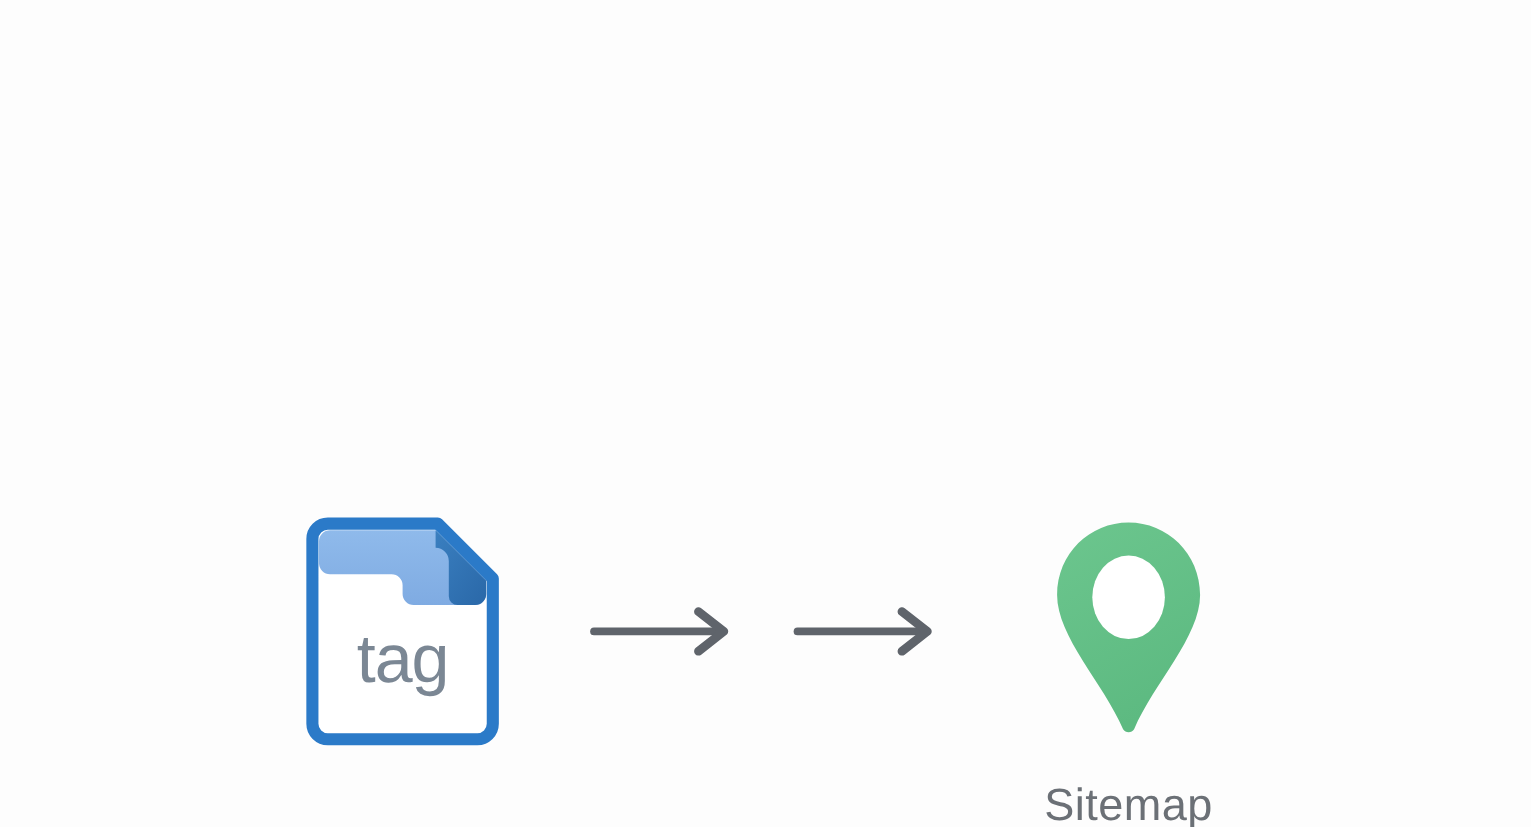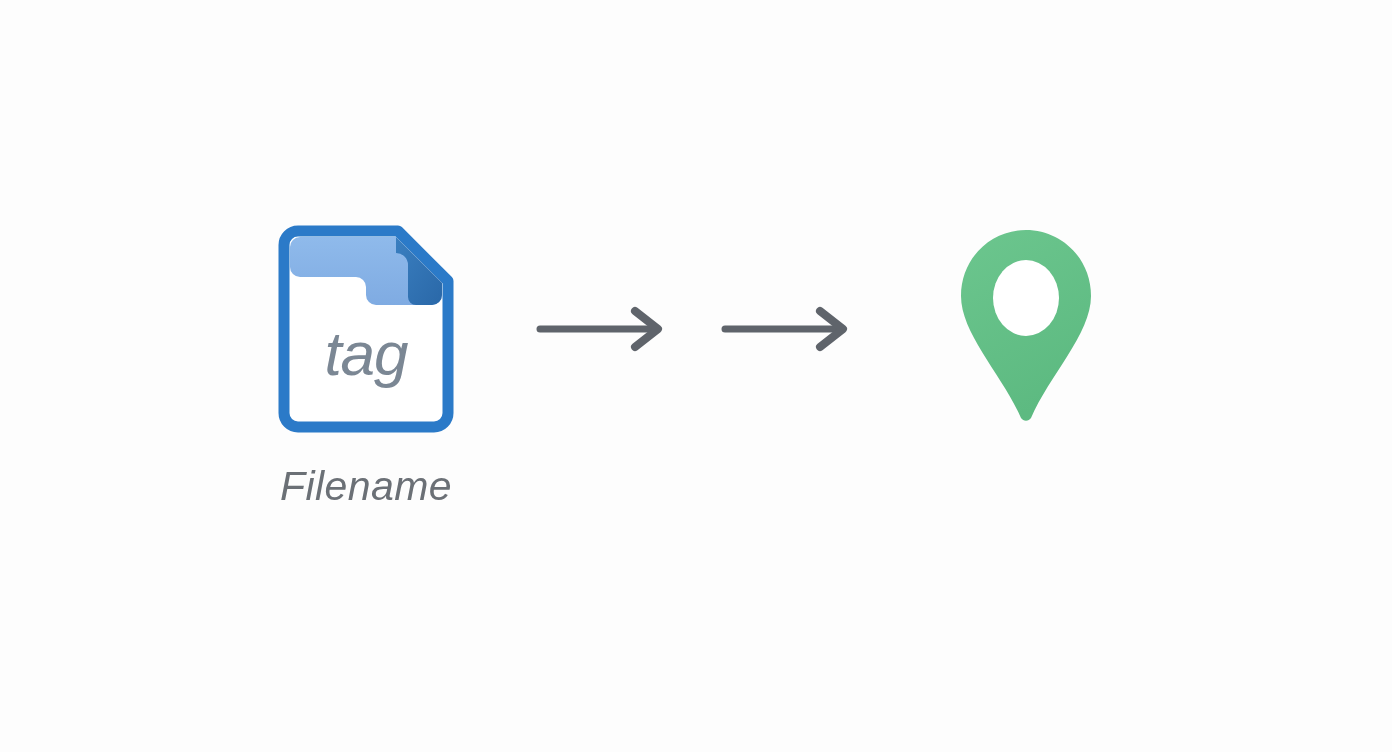--- a/index.html
+++ b/index.html
@@ -13,23 +13,22 @@
     background: #fdfdfd;
     font-family: "Liberation Sans", sans-serif;
     overflow: hidden;
   }
   .diagram {
     position: relative;
     width: 1392px;
     height: 752px;
     display: flex;
     flex-direction: row;
-    align-items: center;
+    align-items: flex-end;
     justify-content: center;
-    font-style: italic;
   }
   .flow-row {
     display: flex;
     flex-direction: row;
     align-items: flex-start;
     justify-content: center;
     gap: 0px;
     margin-top: -24px;
   }
   .step {
@@ -99,21 +98,20 @@
           </defs>
 
           <path d="M20 6 H120 L170 56 V188 a14 14 0 0 1 -14 14 H20 a14 14 0 0 1 -14 -14 V20 A14 14 0 0 1 20 6 Z" fill="#ffffff" stroke="#2b7ac8" stroke-width="11" stroke-linejoin="round"></path>
 
           <path d="M20 12 H118 L164 58 V70 a10 10 0 0 1 -10 10 H98 a10 10 0 0 1 -10 -10 V62 a10 10 0 0 0 -10 -10 H22 a10 10 0 0 1 -10 -10 V22 A10 10 0 0 1 22 12 Z" fill="url(#fileHeaderGrad)"></path>
 
           <path d="M118 12 L164 58 V70 a10 10 0 0 1 -10 10 H138 a8 8 0 0 1 -8 -8 V40 a12 12 0 0 0 -12 -12 Z" fill="url(#foldGrad)"></path>
           <text class="file-tag-text" x="88" y="150" text-anchor="middle">tag</text>
         </svg>
       </div>
-      <div class="step-label">Filename</div>
     </div>
 
     <div class="arrow-wrap">
       <svg class="arrow-svg" width="140" height="46" viewBox="0 0 140 46">
         <line x1="6" y1="23" x2="116" y2="23" stroke="#5f646b" stroke-width="7" stroke-linecap="round"></line>
         <polyline points="101,5 124,23 101,41" fill="none" stroke="#5f646b" stroke-width="8" stroke-linecap="round" stroke-linejoin="round"></polyline>
       </svg>
     </div>
 
 
@@ -130,16 +128,17 @@
           <defs>
             <linearGradient id="pinGrad" x1="0" y1="0" x2="0.4" y2="1">
               <stop offset="0%" stop-color="#6cc68e"></stop>
               <stop offset="100%" stop-color="#5dba81"></stop>
             </linearGradient>
           </defs>
           <path d="M75 6 C40 6 10 34 10 72 C10 110 52 152 70 194 a6 6 0 0 0 10 0 C98 152 140 110 140 72 C140 34 110 6 75 6 Z" fill="url(#pinGrad)"></path>
           <ellipse cx="75" cy="74" rx="33" ry="38" fill="#ffffff"></ellipse>
         </svg>
       </div>
+      <div class="step-label">Sitemap</div>
     </div>
 
   </div>
 </div>
 
 </body></html>

